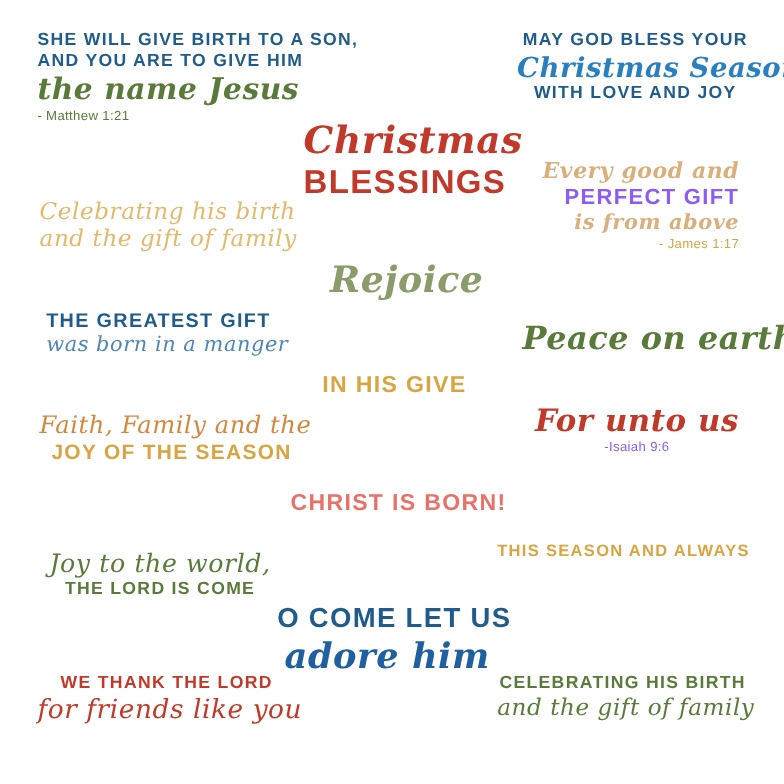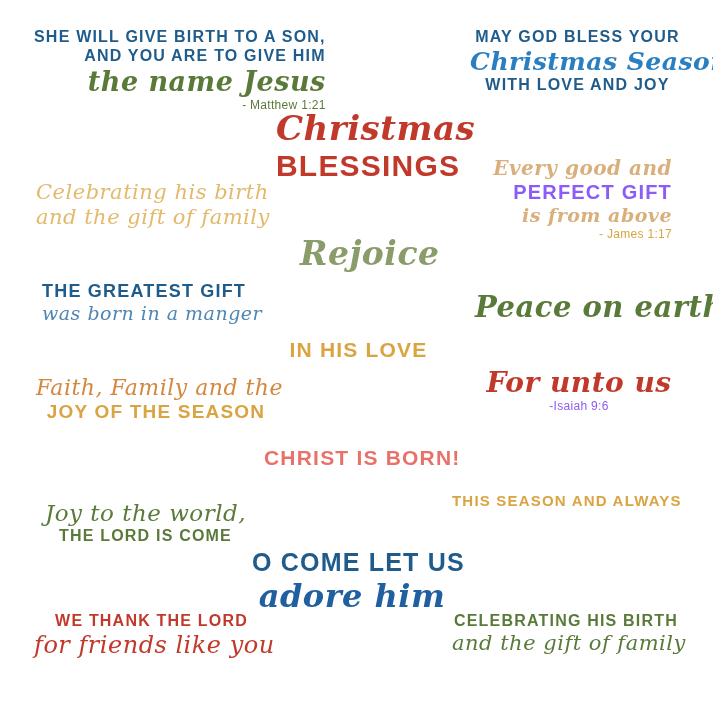--- a/index.html
+++ b/index.html
@@ -47,24 +47,24 @@
     font-weight: bold;
     letter-spacing: 1.2px;
   }
   .small-note {
     font-family: "Liberation Sans", sans-serif;
     font-weight: normal;
     letter-spacing: 0.3px;
   }
 
   
-  #p-matthew      { left: 34px;  top: 28px;  text-align: right; }
+  #p-matthew      { left: 34px;  top: 28px;  text-align: left; }
   #p-maygod       { left: 470px; top: 28px;  width: 215px; }
   #p-blessings    { left: 276px; top: 108px; width: 180px; }
-  #p-everygood    { left: 492px; top: 157px; width: 180px; text-align: right;}
+  #p-everygood    { left: 492px; top: 144px; width: 180px; text-align: right;}
   #p-celebrating1 { left: 36px;  top: 180px; text-align: left; }
   #p-rejoice      { left: 300px; top: 235px; width: 130px; }
   #p-greatest     { left: 42px;  top: 281px; width: 195px; }
   #p-peace        { left: 475px; top: 290px; width: 205px; }
   #p-inhisbirth   { left: 286px; top: 338px; width: 145px; }
   #p-faith        { left: 36px;  top: 375px; width: 240px; }
   #p-forunto      { left: 480px; top: 366px; width: 198px; }
   #p-christisborn { left: 264px; top: 446px; width: 185px; }
   #p-joytoworld   { left: 38px;  top: 500px; width: 215px; }
   #p-shining      { left: 452px; top: 492px; width: 228px; }
@@ -114,21 +114,21 @@
   <div class="phrase" id="p-greatest">
     <span class="line sans" style="color: rgb(31, 92, 139); font-size: 18px;">THE GREATEST GIFT</span>
     <span class="line script" style="color: rgb(79, 134, 181); font-size: 19px;">was born in a manger</span>
   </div>
 
   <div class="phrase" id="p-peace">
     <span class="line script-bold" style="color: rgb(90, 122, 58); font-size: 29px;">Peace on earth</span>
   </div>
 
   <div class="phrase" id="p-inhisbirth">
-    <span class="line sans" style="color: rgb(217, 164, 65); font-size: 21px;">IN HIS LOVE</span>
+    <span class="line sans" style="color: rgb(217, 164, 65); font-size: 21px;">IN HIS GIVE</span>
   </div>
 
   <div class="phrase" id="p-faith">
     <span class="line script" style="color: rgb(212, 136, 63); font-size: 22px;">Faith, Family and the</span>
     <span class="line sans" style="color: rgb(217, 164, 65); font-size: 19px;">JOY OF THE SEASON</span>
   </div>
 
   <div class="phrase" id="p-forunto">
     <span class="line script-bold" style="color: rgb(192, 57, 43); font-size: 28px;">For unto us</span>
     <span class="line small-note" style="color: #8b5cf6; font-size: 12px;">-Isaiah 9:6</span>

